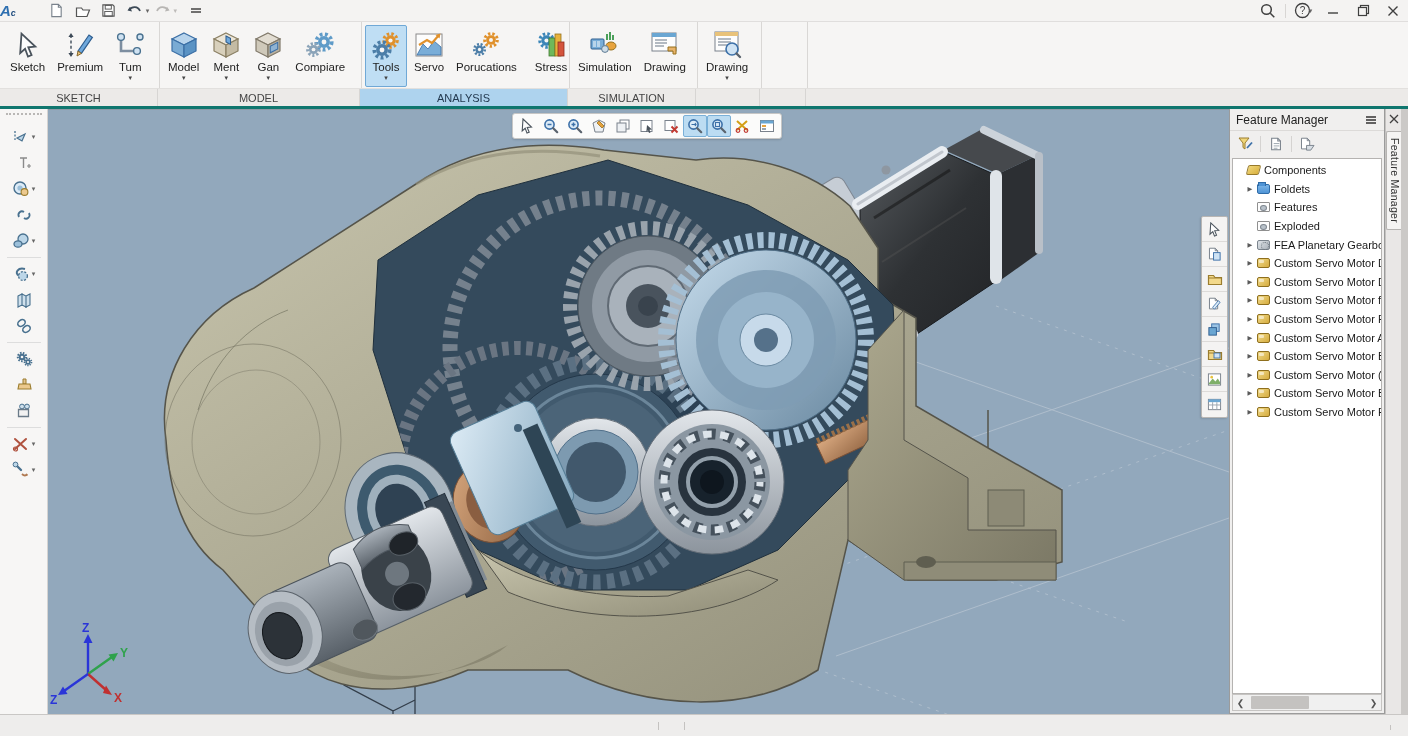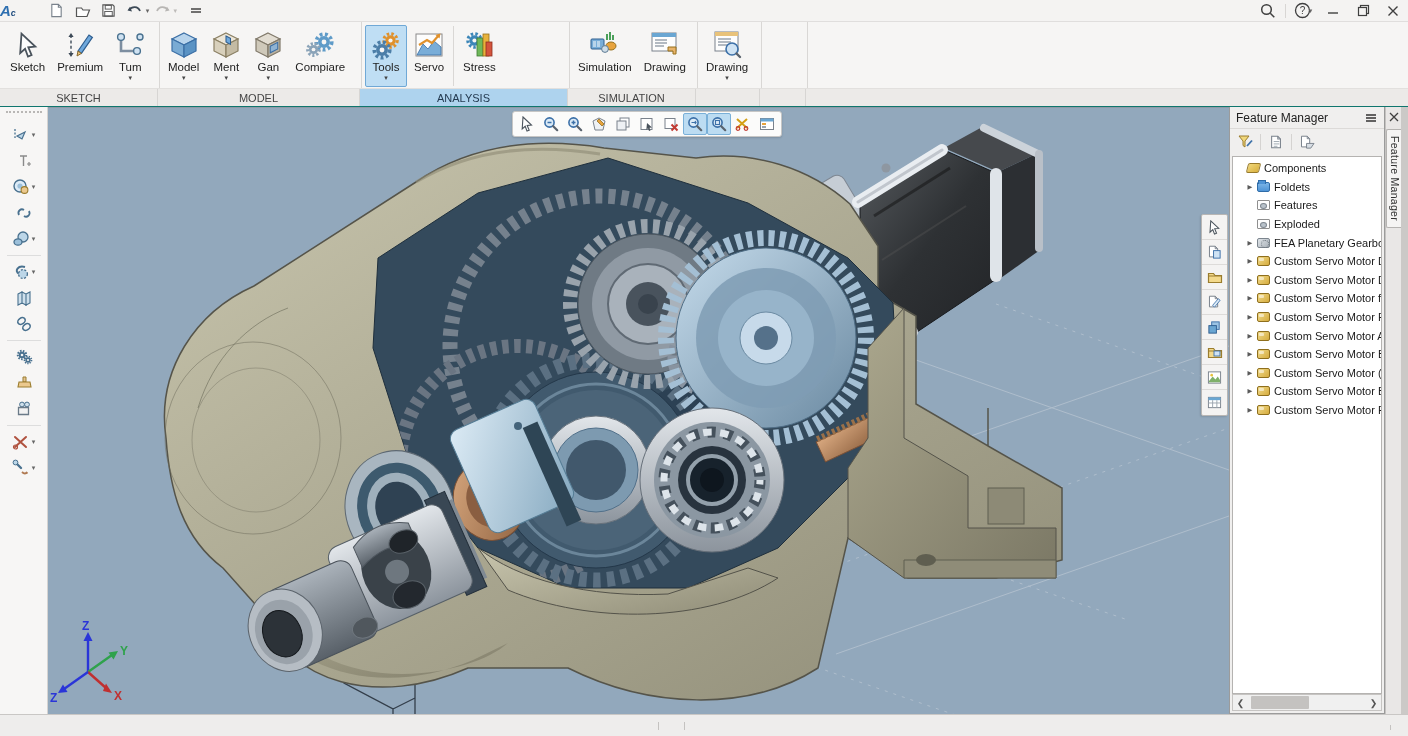--- a/index.html
+++ b/index.html
@@ -14,21 +14,21 @@
   .qat { display:flex; align-items:center; margin-left:28px; }
   .qat-btn { width:26px; height:20px; display:flex; align-items:center; justify-content:center; cursor:default; }
   .qat-btn svg { display:block; }
   .caret-sm { font-size:7px; color:#666; margin-left:-2px; }
   .caret-sm.dis { color:#bdbbb9; }
   .tb-right { margin-left:auto; display:flex; align-items:center; }
   .tb-btn { width:30px; height:20px; display:flex; align-items:center; justify-content:center; color:#3f3f3f; }
   .tb-sep { width:1px; height:14px; background:#d8d6d4; margin:0 2px; }
 
   
-  .ribbon { background:#f6f5f4; border-bottom:1px solid #0f766e; }
+  .ribbon { background:#f6f5f4; border-bottom:3px solid #0f766e; }
   .ribbon-buttons { height:66px; display:flex; padding-left:2px; }
   .rgroup { display:flex; align-items:stretch; border-right:1px solid #d9d7d5; padding:2px 2px 0 2px; }
   .rbtn { display:flex; flex-direction:column; align-items:center; justify-content:flex-start; padding:3px 4px 0 4px; margin:1px; border:1px solid transparent; border-radius:2px; }
   .rbtn .ric { height:32px; display:flex; align-items:center; justify-content:center; }
   .rbtn .rlabel { font-size:11.5px; color:#222; white-space:nowrap; line-height:13px; }
   .rbtn .rcaret { font-size:7px; color:#444; line-height:7px; }
   .rbtn.active { background:#bfdef4; border-color:#6fa8d6; }
   .vsep { width:1px; background:#d9d7d5; margin:2px 3px; }
   .ribbon-labels { height:18px; display:flex; border-top:1px solid #e2e0de; background:#eceae8; }
   .rlab { display:flex; align-items:center; justify-content:center; font-size:11px; color:#444; border-right:1px solid #d7d5d3; }
@@ -307,20 +307,33 @@
         <div class="rbtn">
             <span class="ric">
               <svg width="30" height="28" viewBox="0 0 30 28">
                 <rect x="2" y="3" width="26" height="22" fill="#fdfdfd" stroke="#8a8a8a"></rect>
                 <path d="M3 24 L9 13 L14 18 L20 10 L27 16 V24 Z" fill="#79add8" stroke="#3a6ea5" stroke-width=".8"></path>
                 <path d="M5 14 L13 9 L18 12 L25 4" fill="none" stroke="#e0912c" stroke-width="2.2"></path>
                 <path d="M26.5 2.5 L21.5 4 L25.5 7.5 Z" fill="#e0912c"></path>
               </svg>
             </span>
             <span class="rlabel">Servo</span>
+          </div>
+        <div class="rbtn">
+            <span class="ric">
+              <svg width="32" height="30" viewBox="0 0 32 30">
+                <g color="#e0912c">
+                  <use href="#s-gear" x="12" y="1" width="18" height="18"></use>
+                </g>
+                <g color="#4c7ea8">
+                  <use href="#s-gear" x="2" y="12" width="15" height="15"></use>
+                </g>
+              </svg>
+            </span>
+            <span class="rlabel">Porucations</span>
           </div>
         <div class="vsep"></div>
         <div class="rbtn">
             <span class="ric">
               <svg width="30" height="30" viewBox="0 0 30 30">
                 <g color="#3c86b8">
                   <use href="#s-gear" x="1" y="1" width="19" height="19"></use>
                 </g>
                 <rect x="13" y="8" width="6" height="18" fill="#6fb85a" stroke="#3f7a33" stroke-width=".8"></rect>
                 <rect x="19" y="4" width="6" height="22" fill="#e8b23c" stroke="#96701c" stroke-width=".8"></rect>

